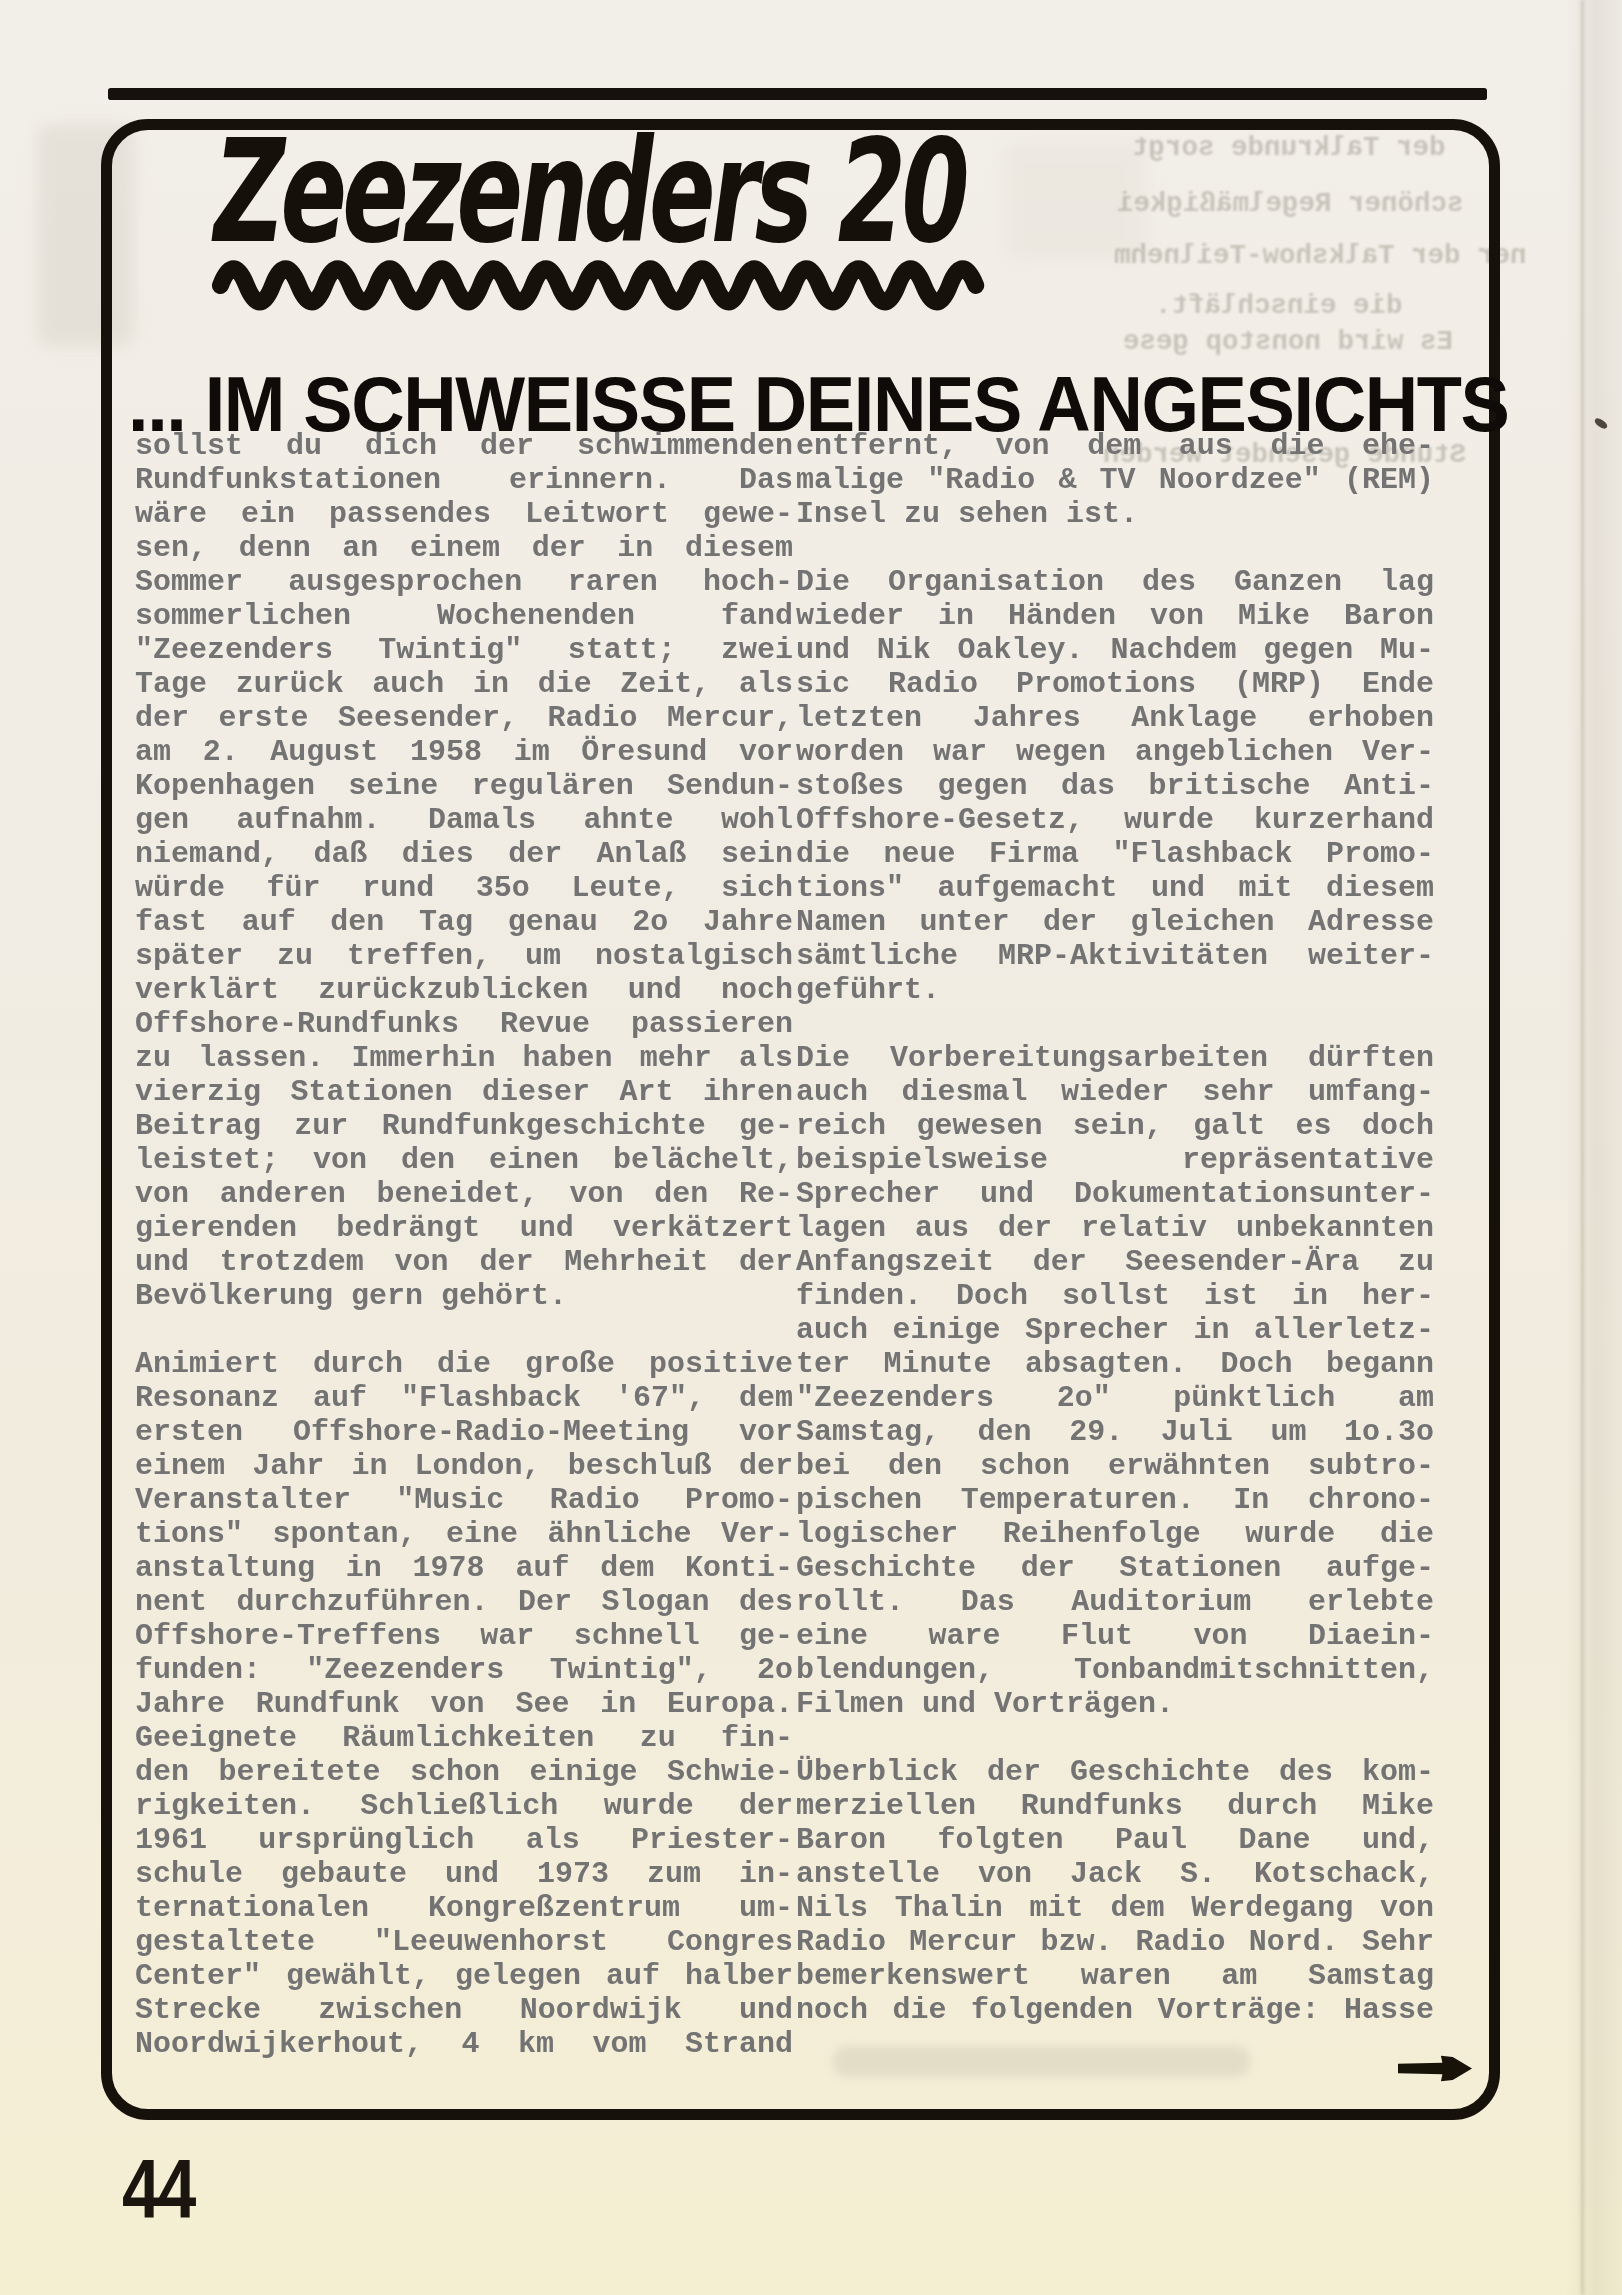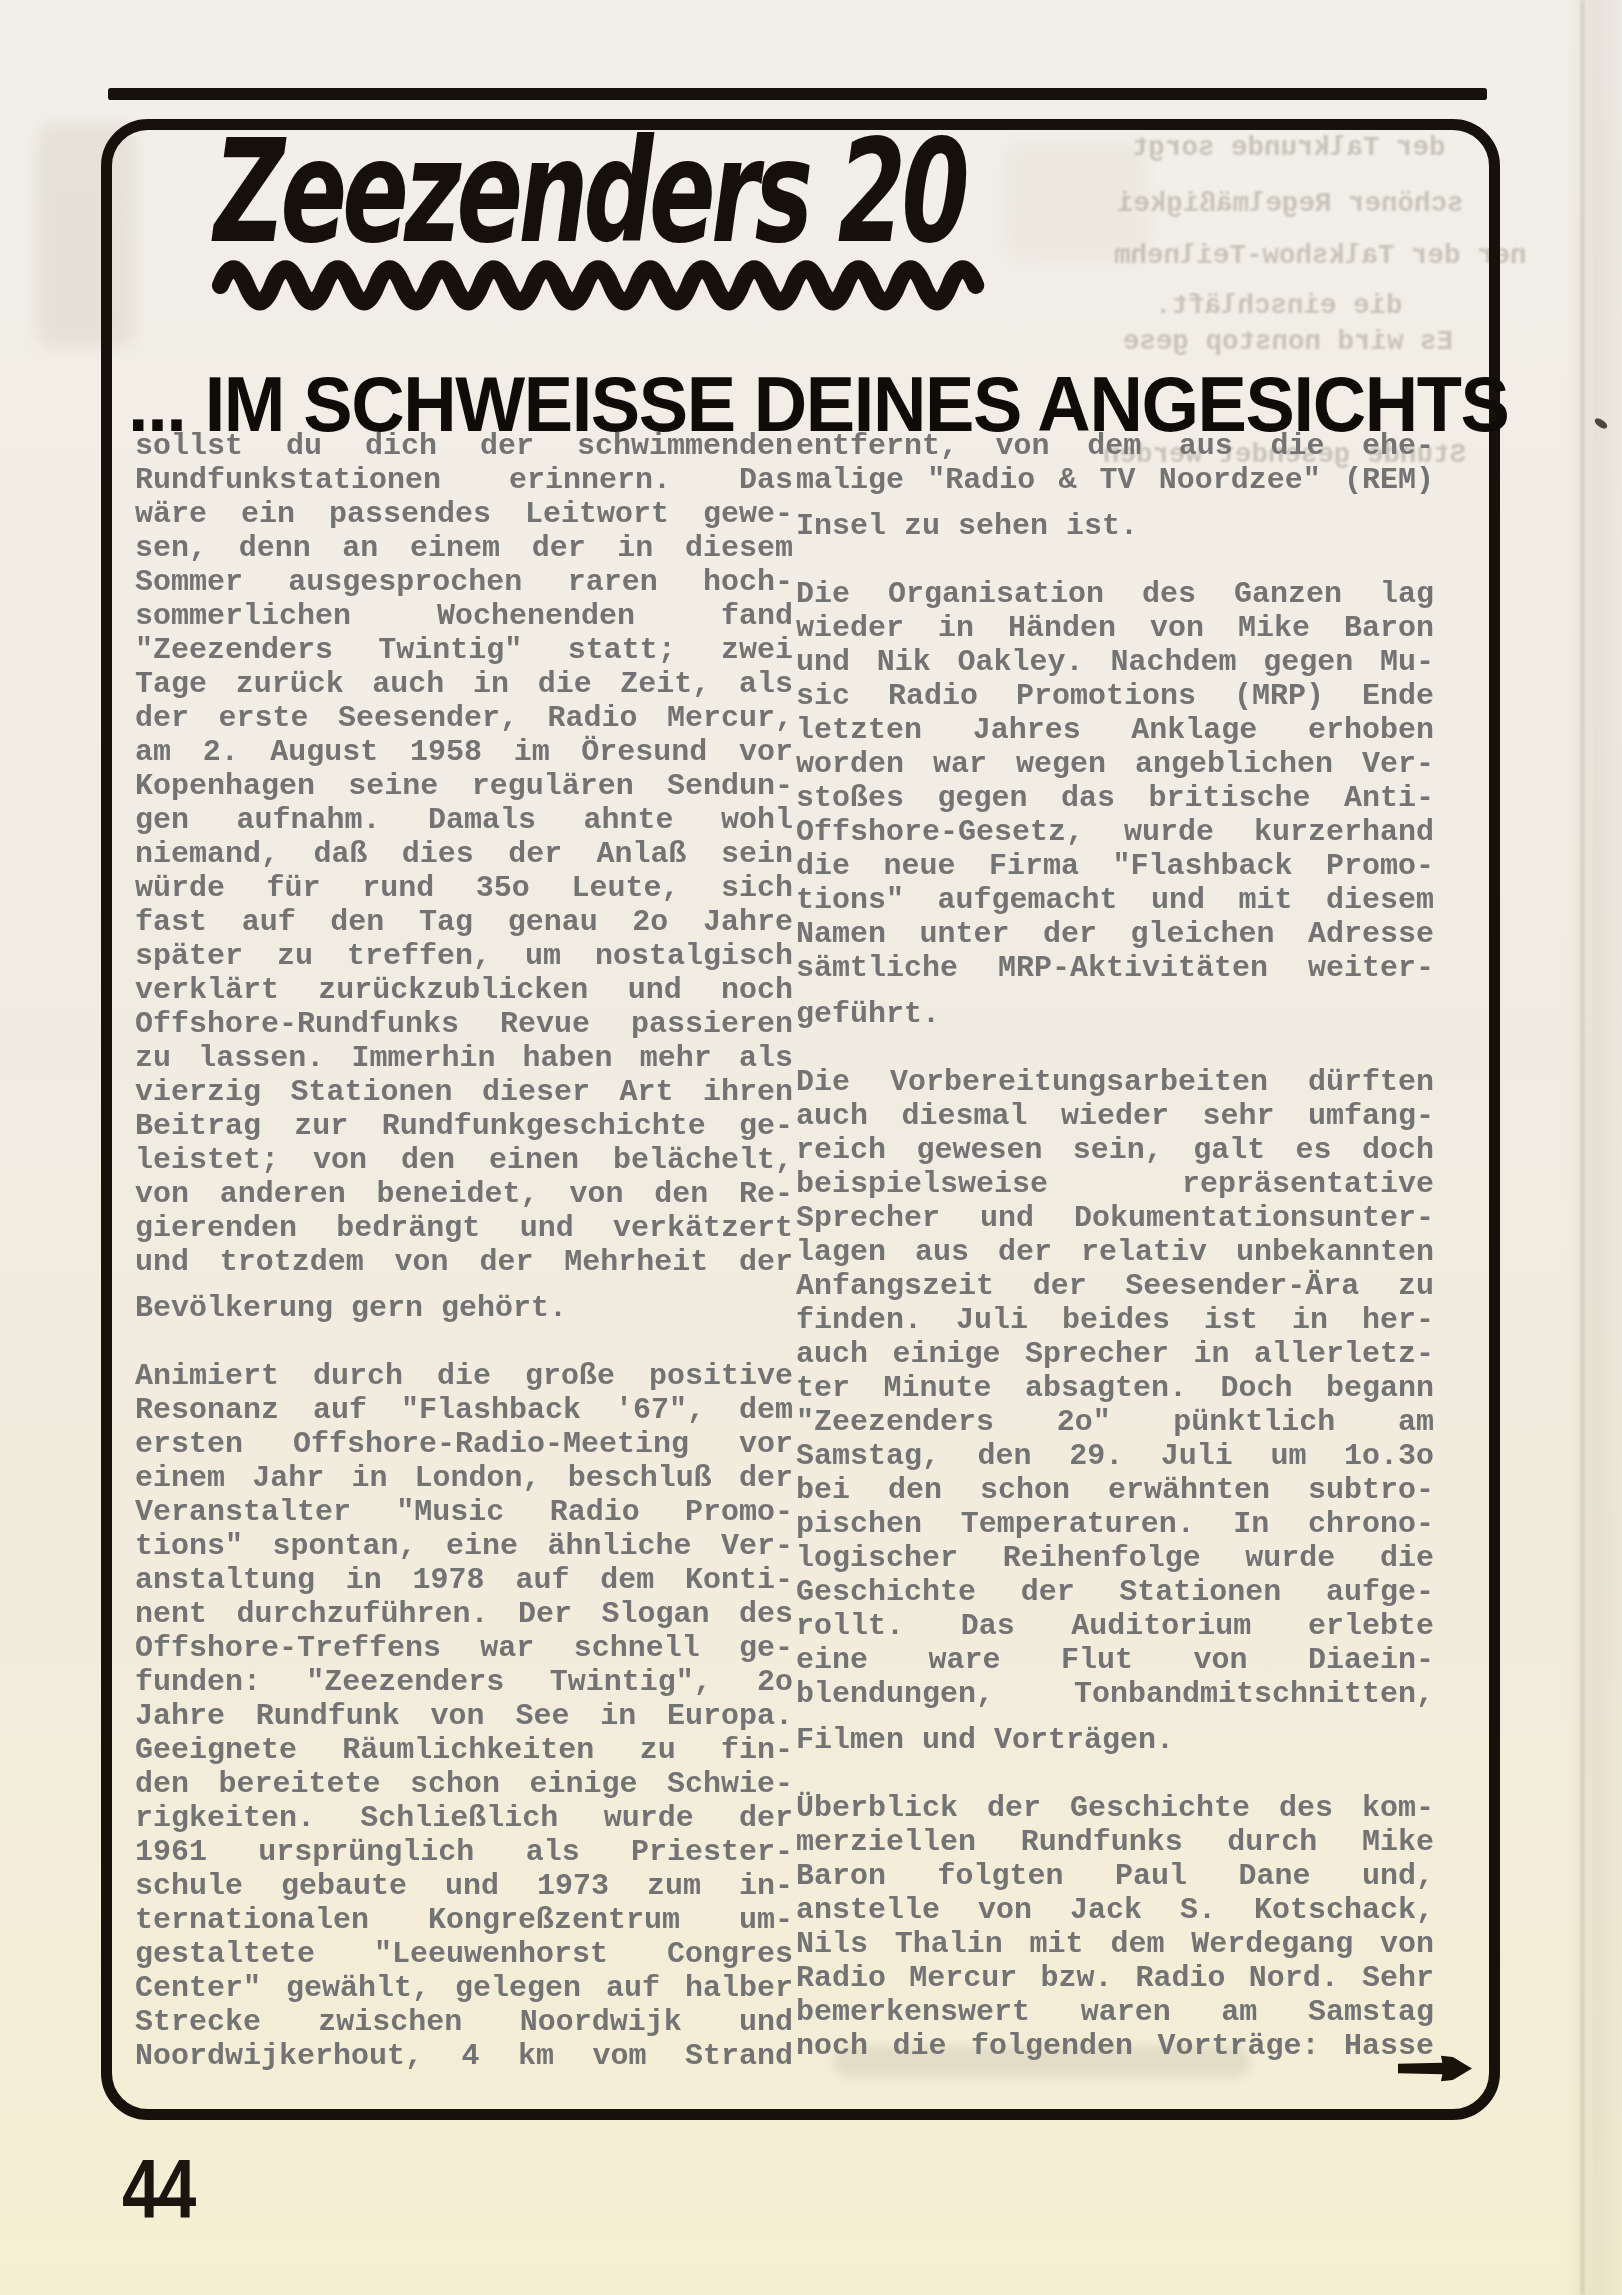--- a/index.html
+++ b/index.html
@@ -27,21 +27,21 @@
   .wave{position:absolute;left:211px;top:256px;}
   .headline{position:absolute;left:128px;top:360px;width:1349px;
     font-family:"Liberation Sans",sans-serif;font-weight:bold;font-size:74px;
     letter-spacing:-1.4px;color:#0e0b08;white-space:nowrap;transform:scaleY(1.04);transform-origin:left top;}
   
   .column{position:absolute;top:429px;font-size:30px;line-height:34px;font-weight:bold;color:#737373;}
   .column.left{left:135px;width:658px;}
   .column.right{left:796px;width:638px;}
   .paragraph{margin:0 0 34px 0;}
   .line{text-align:justify;text-align-last:justify;height:34px;overflow:hidden;}
-  .line.no-just{text-align-last:left;margin-top:12px;}
+  .line.no-just{text-align-last:left;}
   
   .arrow{position:absolute;left:1398px;top:2054px;width:74px;height:29px;background:#181309;
     clip-path:polygon(0% 34%,60% 30%,58% 6%,74% 10%,100% 50%,74% 90%,58% 94%,60% 70%,0% 66%);}
   
   .page-number{position:absolute;left:122px;top:2141px;font-family:"Liberation Sans",sans-serif;
     font-weight:bold;font-size:84px;color:#1b1510;letter-spacing:-2.8px;
     transform:scaleX(0.82);transform-origin:left top;}
   
   .bleed{position:absolute;font-size:27.5px;font-weight:bold;color:#8e887a;opacity:.42;
     filter:blur(0.9px);transform:scaleX(-1);white-space:nowrap;}
@@ -155,21 +155,21 @@
       <div class="line no-just">geführt.</div>
     </div>
     <div class="paragraph">
       <div class="line">Die Vorbereitungsarbeiten dürften</div>
       <div class="line">auch diesmal wieder sehr umfang-</div>
       <div class="line">reich gewesen sein, galt es doch</div>
       <div class="line">beispielsweise repräsentative</div>
       <div class="line">Sprecher und Dokumentationsunter-</div>
       <div class="line">lagen aus der relativ unbekannten</div>
       <div class="line">Anfangszeit der Seesender-Ära zu</div>
-      <div class="line">finden. Juli beides ist in her-</div>
+      <div class="line">finden. Doch sollst ist in her-</div>
       <div class="line">auch einige Sprecher in allerletz-</div>
       <div class="line">ter Minute absagten. Doch begann</div>
       <div class="line">"Zeezenders 2o" pünktlich am</div>
       <div class="line">Samstag, den 29. Juli um 1o.3o</div>
       <div class="line">bei den schon erwähnten subtro-</div>
       <div class="line">pischen Temperaturen. In chrono-</div>
       <div class="line">logischer Reihenfolge wurde die</div>
       <div class="line">Geschichte der Stationen aufge-</div>
       <div class="line">rollt. Das Auditorium erlebte</div>
       <div class="line">eine ware Flut von Diaein-</div>

